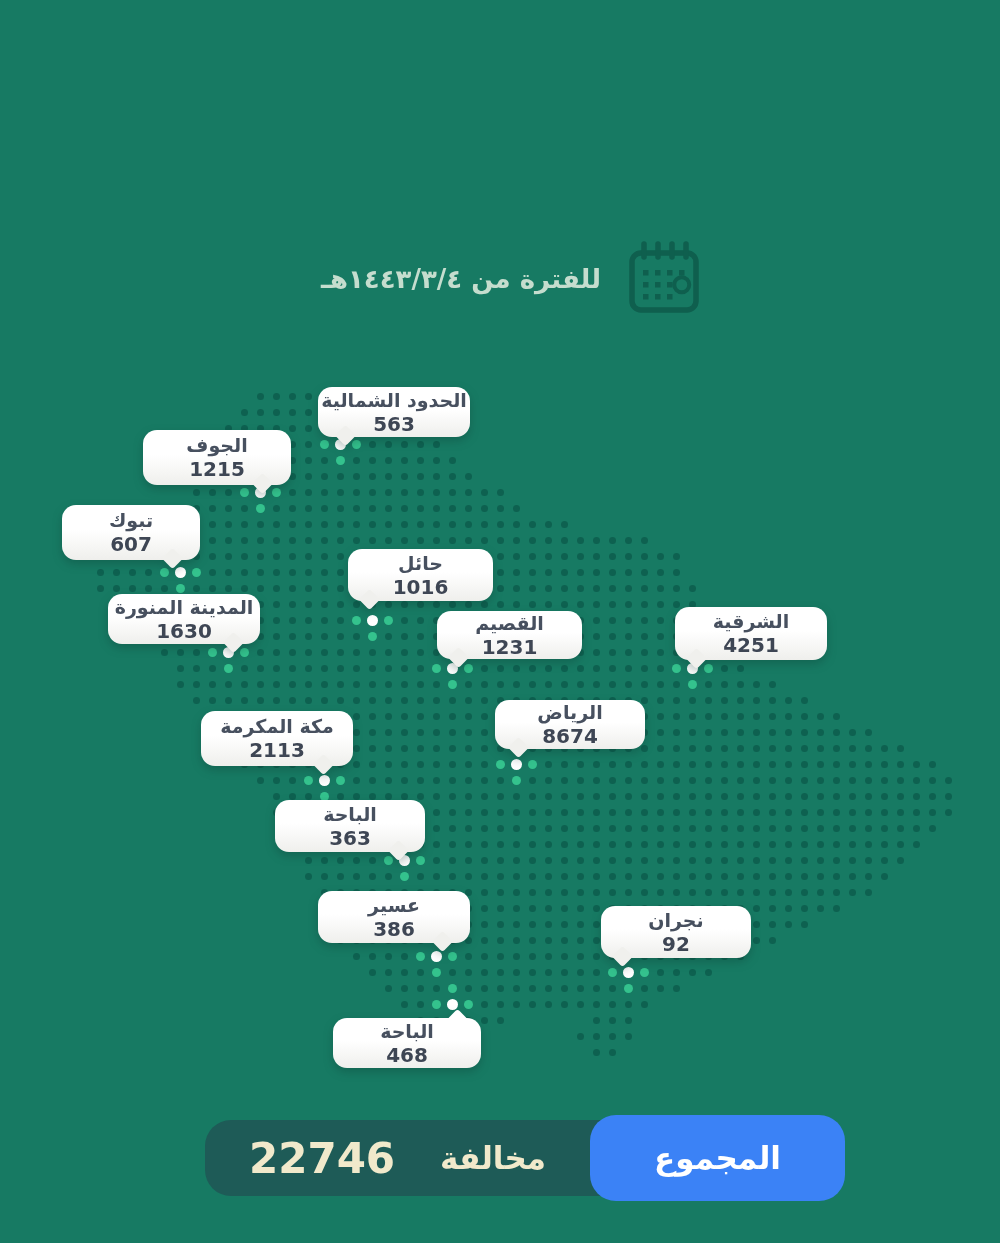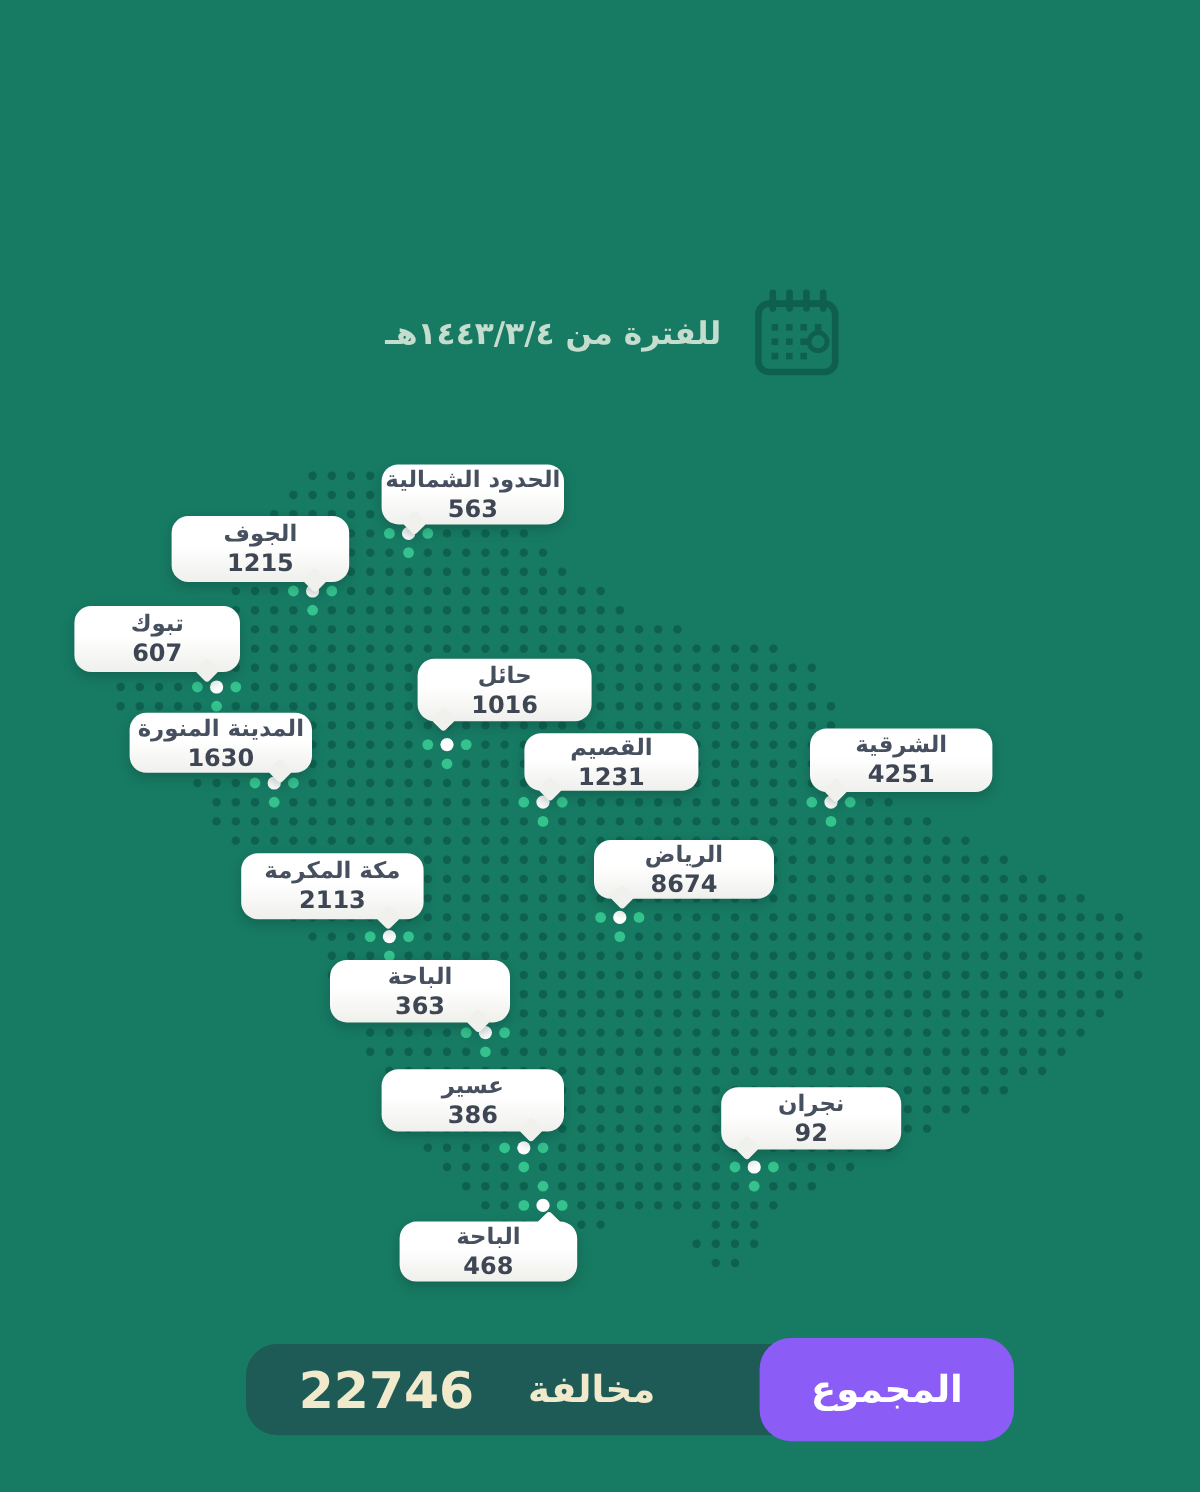--- a/index.html
+++ b/index.html
@@ -66,22 +66,22 @@
     position:absolute;left:205px;top:1120px;width:640px;height:76px;
     background:#1E5B57;border-radius:26px;z-index:4;
   }
   .total-dark{
     position:absolute;left:0;top:0;width:385px;height:100%;
     display:flex;align-items:center;justify-content:center;gap:45px;direction:ltr;
   }
   .total-value{font-size:42px;font-weight:700;color:#F1E9CB;}
   .total-unit{font-size:31px;font-weight:700;color:#F1E9CB;}
   .total-green{
-    position:absolute;right:0;top:-5px;height:86px;width:212px;
-    background:#8b5cf6;border-radius:26px;
+    position:absolute;right:0;top:-5px;height:86px;width:255px;
+    background:#3b82f6;border-radius:26px;
     display:flex;align-items:center;justify-content:center;
     color:#ffffff;font-size:31px;font-weight:700;direction:rtl;
   }
 </style>
 </head>
 <body>
 
 <div class="stage">
 
   <div id="map">

